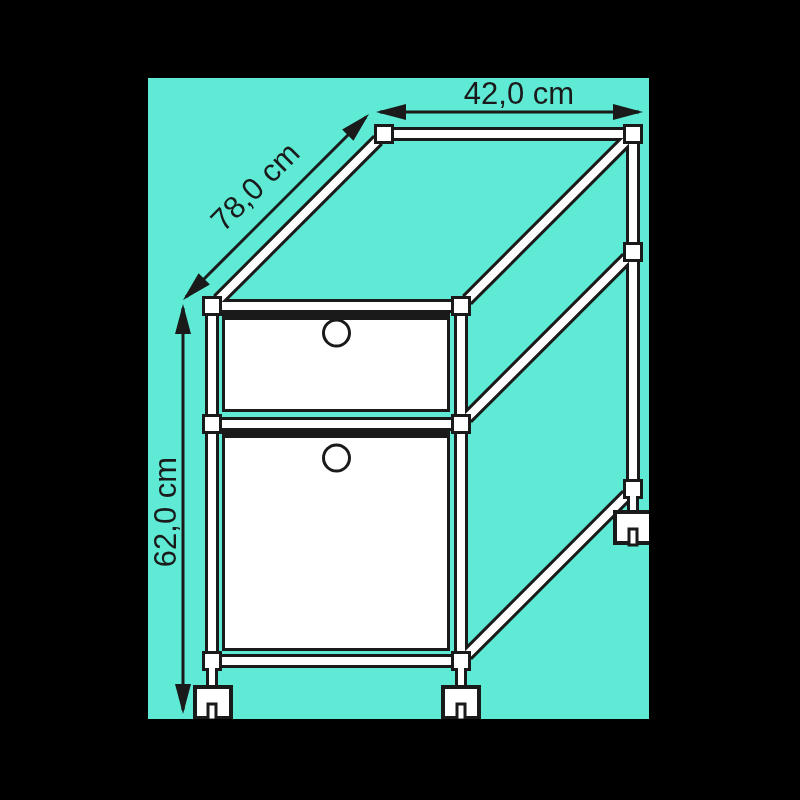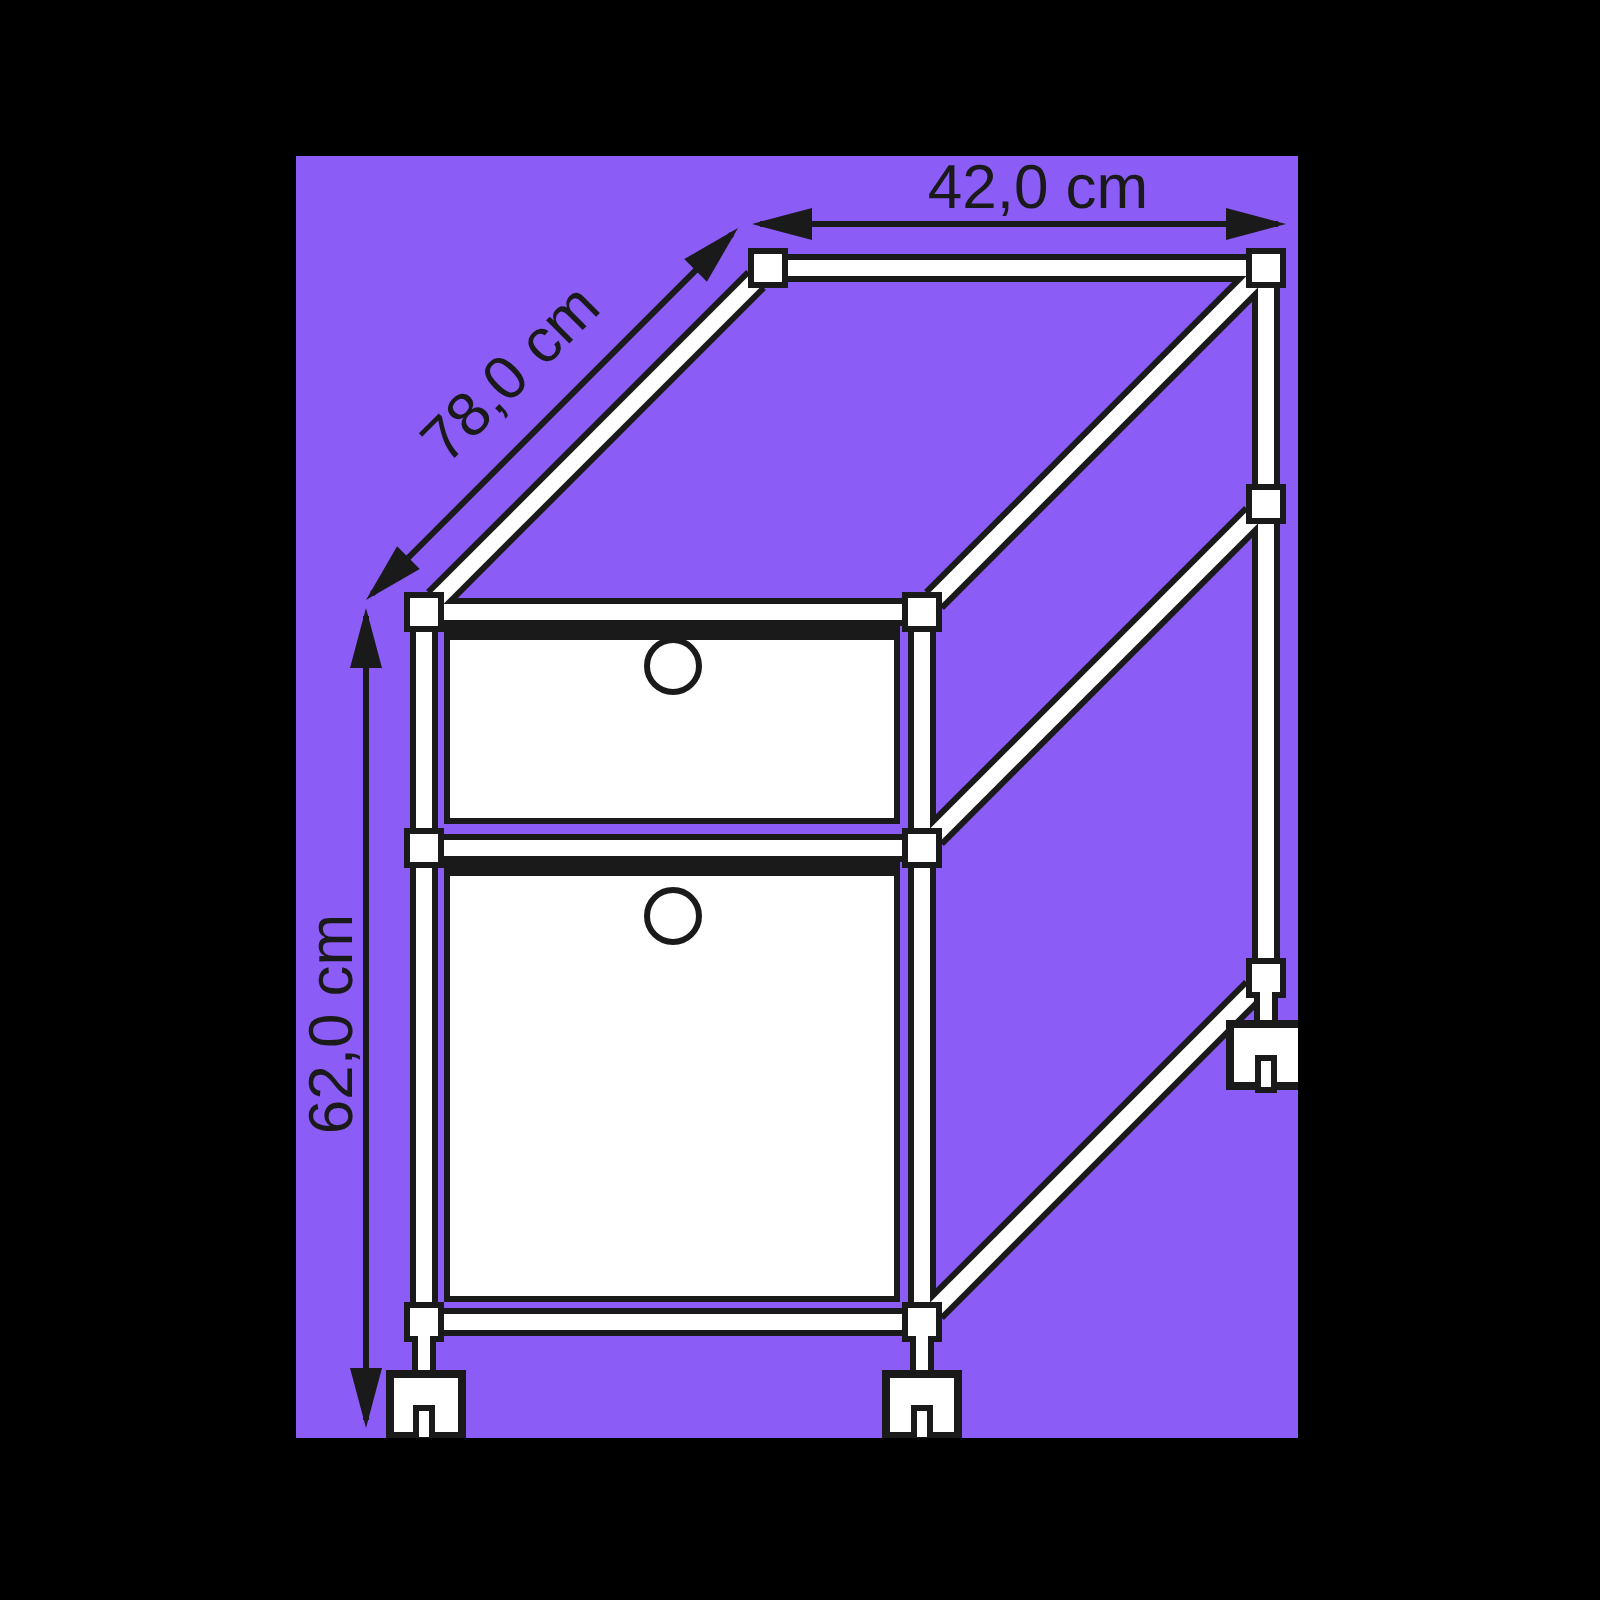--- a/index.html
+++ b/index.html
@@ -1,17 +1,17 @@
 <!DOCTYPE html>
 <html><head>
 <meta charset="utf-8">
 <style>
   html,body{margin:0;padding:0;}
   .viewer{position:relative;width:800px;height:800px;background:#000000;overflow:hidden;}
-  .canvas{position:absolute;left:148px;top:78px;width:501px;height:641px;background:#8b5cf6;overflow:hidden;}
+  .canvas{position:absolute;left:148px;top:78px;width:501px;height:641px;background:#5eead4;overflow:hidden;}
   svg{display:block;}
   .tubeb{stroke:#1a1a1a;stroke-width:14;fill:none;}
   .tubew{stroke:#ffffff;stroke-width:8;fill:none;}
   .node{fill:#ffffff;stroke:#1a1a1a;stroke-width:3;}
   .panel{fill:#ffffff;stroke:#1a1a1a;stroke-width:3;}
   .thickbar{fill:#1a1a1a;stroke:none;}
   .handle{fill:#ffffff;stroke:#1a1a1a;stroke-width:3;}
   .foot{fill:#ffffff;stroke:#1a1a1a;stroke-width:4;}
   .footslot{fill:#ffffff;stroke:#1a1a1a;stroke-width:3;}
   .neckb{stroke:#1a1a1a;stroke-width:12;fill:none;}

